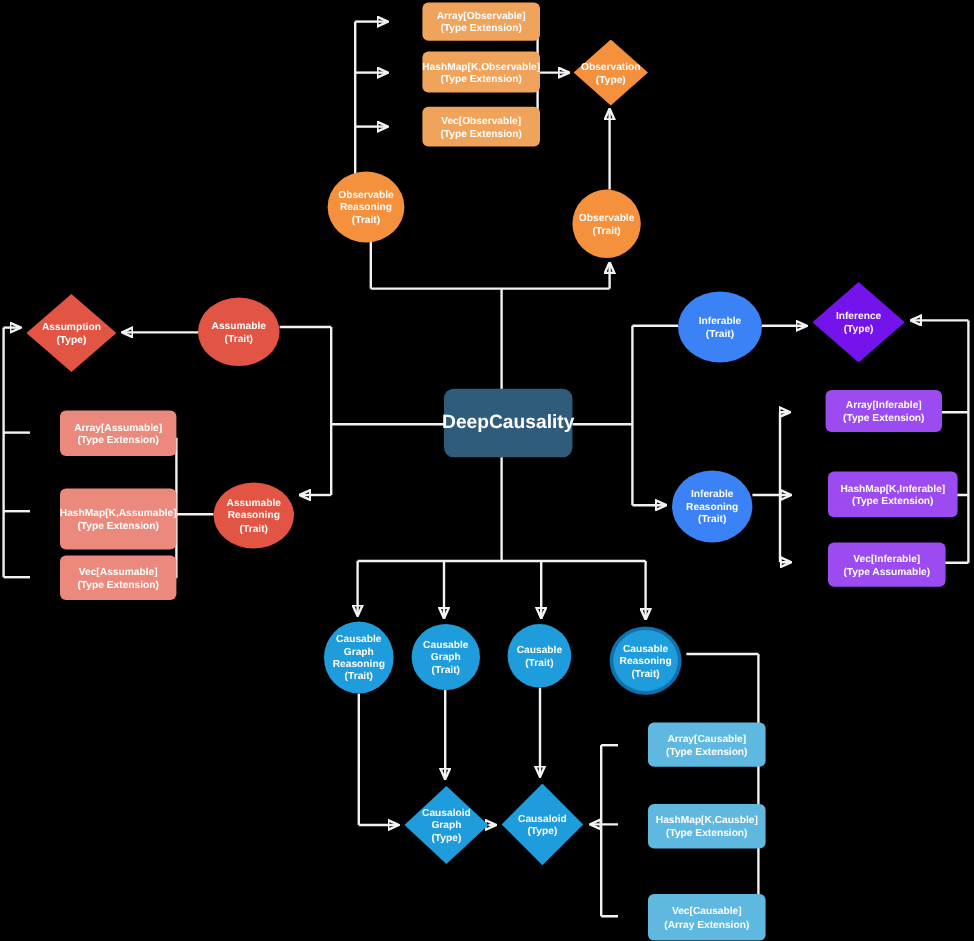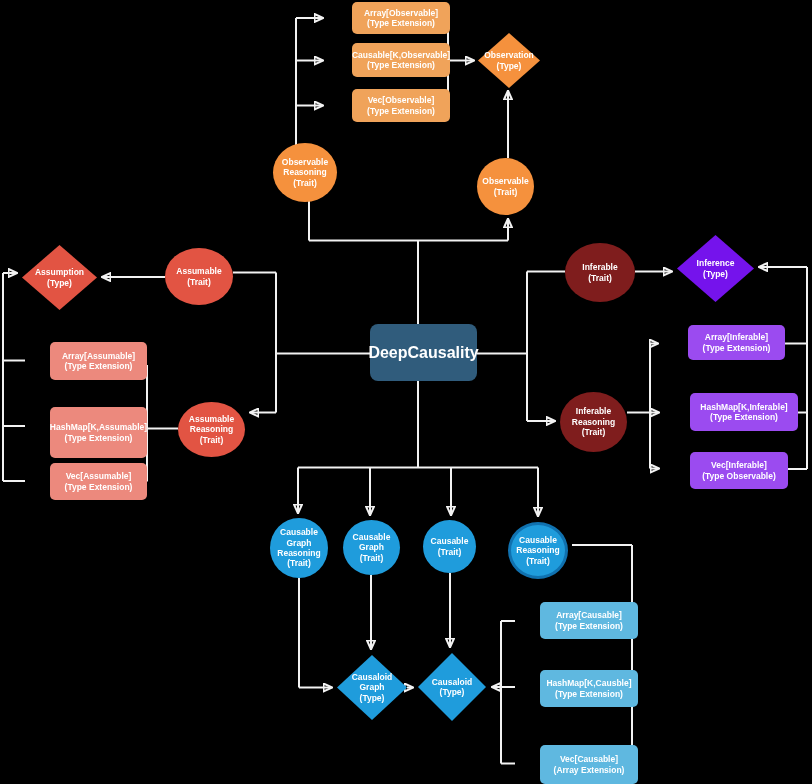--- a/index.html
+++ b/index.html
@@ -11,21 +11,21 @@
         text-align:center;color:#fff;font-weight:bold;font-size:8.5px;line-height:1.22;}
   .lbl{white-space:pre-line;position:relative;z-index:2;}
   .rect{border-radius:5px;margin-left:25px;}
   .circle{border-radius:50%;}
   .dia{background:transparent;}
   .shape{position:absolute;left:0;top:0;right:0;bottom:0;z-index:1;
          clip-path:polygon(50% 0,100% 50%,50% 100%,0 50%);}
   .c-dc{background:#305C7C;border-radius:8px;font-size:16px;}
   .c-obs{background:#F5913D;}  .c-obs-ext{background:#F0A35A;}
   .c-ass{background:#E25443;}  .c-ass-ext{background:#EC897D;}
-  .c-inf{background:#7f1d1d;}  .c-inf-d{background:#7513EC;}  .c-inf-ext{background:#9B4BF0;}
+  .c-inf{background:#3b82f6;}  .c-inf-d{background:#7513EC;}  .c-inf-ext{background:#9B4BF0;}
   .c-cau{background:#1F9CDC;}  .c-cau-ext{background:#5FB8E0;}
   .ring{border:3px solid #1071AF;}
 </style>
 </head>
 <body>
 
 <div id="canvas">
 
   <svg id="wires" width="812" height="784">
     <defs>
@@ -111,21 +111,21 @@
 
   <div class="node c-dc" style="left:370px;top:324px;width:107px;height:57px">
     <span class="lbl">DeepCausality</span>
   </div>
 
   <div class="node rect c-obs-ext" style="left:327px;top:2px;width:98px;height:32px">
     <span class="lbl">Array[Observable]
 (Type Extension)</span>
     </div>
   <div class="node rect c-obs-ext" style="left:327px;top:43px;width:98px;height:34px">
-    <span class="lbl">Causable[K,Observable]
+    <span class="lbl">HashMap[K,Observable]
 (Type Extension)</span>
     </div>
   <div class="node rect c-obs-ext" style="left:327px;top:89px;width:98px;height:33px">
     <span class="lbl">Vec[Observable]
 (Type Extension)</span>
     </div>
   <div class="node dia" style="left:478px;top:33px;width:62px;height:55px">
     <span class="shape c-obs"></span>
     <span class="lbl">Observation
 (Type)</span>
@@ -179,21 +179,21 @@
   <div class="node rect c-inf-ext" style="left:663px;top:325px;width:97px;height:35px">
     <span class="lbl">Array[Inferable]
 (Type Extension)</span>
     </div>
   <div class="node rect c-inf-ext" style="left:665px;top:393px;width:108px;height:38px">
     <span class="lbl">HashMap[K,Inferable]
 (Type Extension)</span>
     </div>
   <div class="node rect c-inf-ext" style="left:665px;top:452px;width:98px;height:37px">
     <span class="lbl">Vec[Inferable]
-(Type Observable)</span>
+(Type Assumable)</span>
     </div>
   <div class="node circle c-inf" style="left:560px;top:392px;width:67px;height:60px">
     <span class="lbl">Inferable
 Reasoning
 (Trait)</span>
     </div>
 
   <div class="node circle c-cau" style="left:270px;top:518px;width:58px;height:60px">
     <span class="lbl">Causable
 Graph

